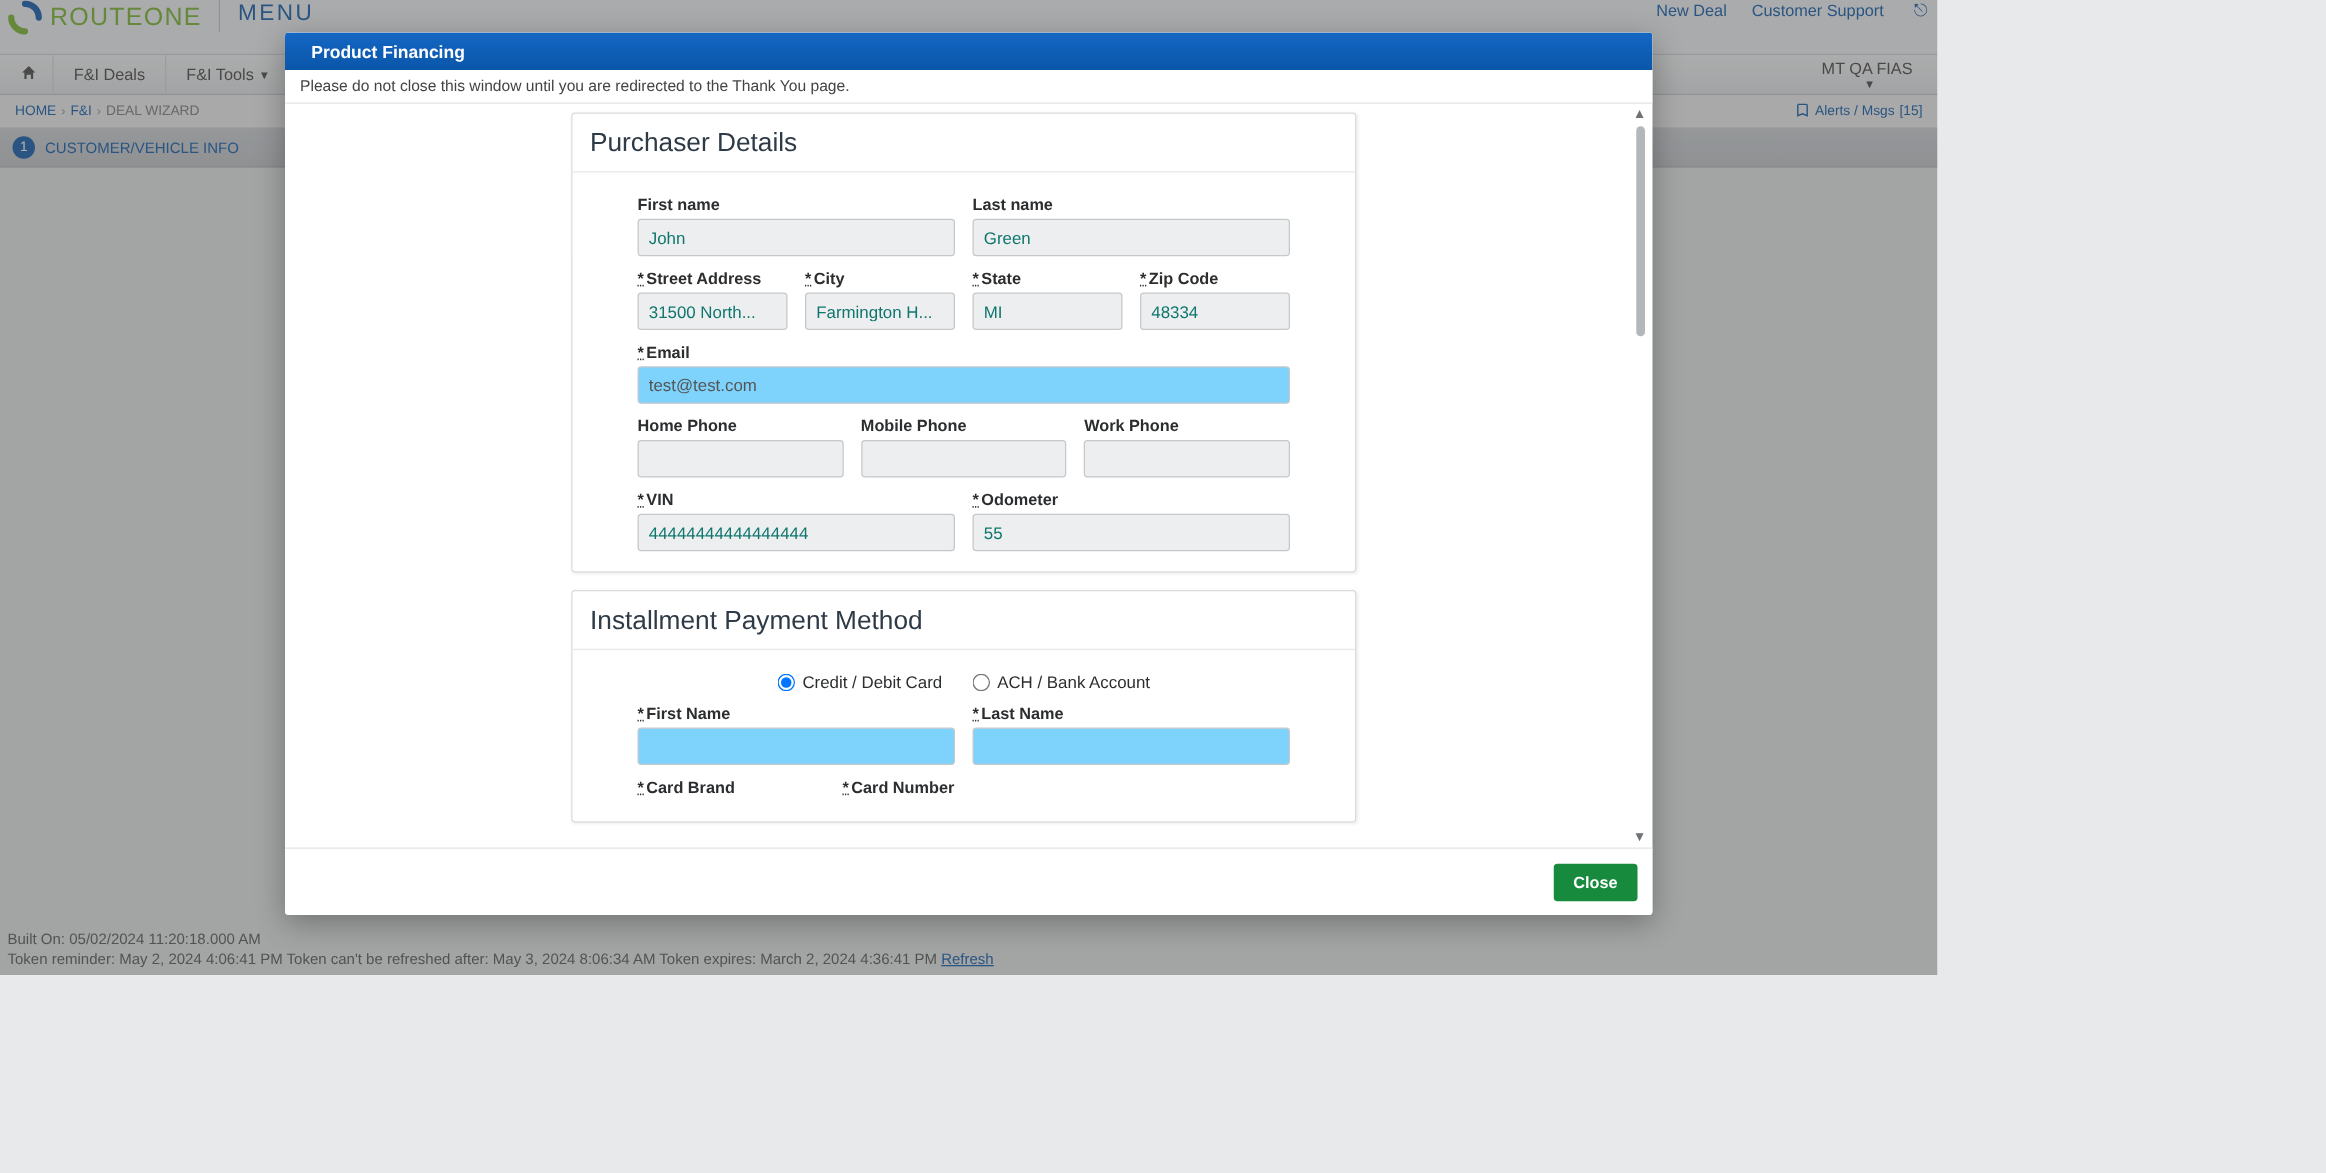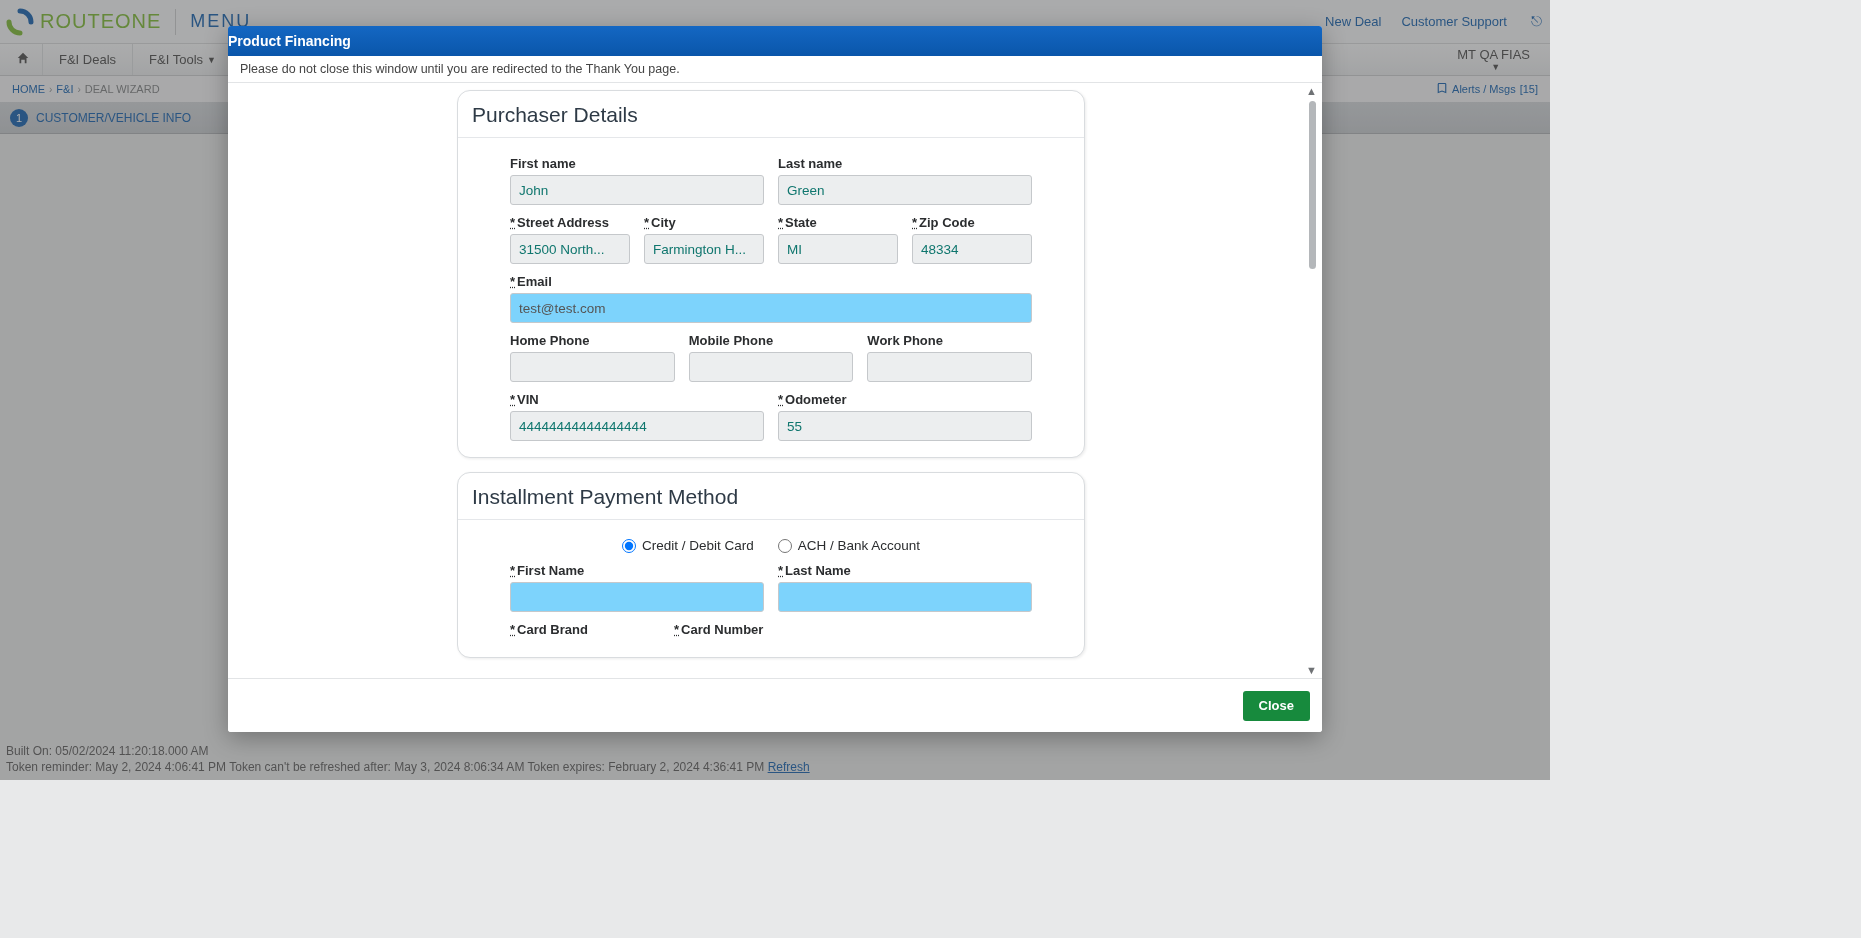--- a/index.html
+++ b/index.html
@@ -18,21 +18,21 @@
       background: rgba(80,80,80,0.45);
       z-index: 5;
       pointer-events: none;
     }
     
     .topbar {
       height: 44px;
       background: #f5f6f7;
       border-bottom: 1px solid #d5d7d9;
       display: flex;
-      align-items: center;
+      align-items: flex-start;
       padding: 0 8px 0 6px;
     }
     .logo-wrap { display: flex; align-items: center; gap: 6px; }
     .logo-mark svg { display: block; }
     .logo-text { font-size: 20px; font-weight: 400; color: #77b72b; letter-spacing: 1px; }
     .logo-divider { width: 1px; height: 26px; background: #c9cbcd; margin: 0 14px; }
     .menu-label { color: #0b5aab; font-size: 18px; font-weight: 500; letter-spacing: 2px; }
     .topbar-right { margin-left: auto; display: flex; align-items: center; gap: 20px; }
     .top-link { color: #0b5aab; font-size: 13px; cursor: pointer; }
     .logout-icon { color: #0b5aab; font-size: 14px; margin-left: 4px; }
@@ -84,21 +84,21 @@
       position: absolute; top: 26px; left: 228px;
       width: 1094px; height: 706px;
       background: #fff; z-index: 10;
       box-shadow: 0 6px 24px rgba(0,0,0,0.3);
       border-radius: 3px; overflow: hidden;
       display: flex; flex-direction: column;
     }
     .modal-header {
       height: 30px; background: linear-gradient(#1467c3,#0a56aa);
       color: #fff; font-weight: 600; font-size: 14px;
-      display: flex; align-items: center; padding: 0 0;
+      display: flex; align-items: center; padding: 0 21px;
     }
     .modal-subtitle {
       padding: 6px 12px 6px; font-size: 12.5px; color: #444;
       background: #fff;
     }
     .modal-body {
       flex: 1; padding: 0 12px 0 12px; position: relative;
       border-top: 1px solid #e2e4e6;
       overflow: hidden;
     }
@@ -112,21 +112,21 @@
     .scroll-tri { position: absolute; right: 1px; font-size: 11px; color: #6f7275; }
     .scroll-tri.up { top: -2px; }
     .scroll-tri.down { bottom: -2px; }
     .scroll-thumb {
       position: absolute; right: 2px; top: 14px; width: 7px; height: 168px;
       background: #b4b7ba; border-radius: 4px;
     }
     .card {
       width: 628px; margin: 6px auto 14px auto;
       background: #fff; border: 1px solid #d9dcdf;
-      border-radius: 13px;
+      border-radius: 3px;
       box-shadow: 1px 1px 3px rgba(0,0,0,0.08);
     }
     .card-title {
       font-size: 21px; color: #2e3a46; font-weight: 400;
       padding: 12px 14px 10px;
       border-bottom: 1px solid #e5e7ea;
     }
     .card-body { padding: 8px 52px 16px; }
     .form-row { display: flex; gap: 14px; margin-top: 10px; }
     .form-col { flex: 1; display: flex; flex-direction: column; }
@@ -218,21 +218,21 @@
 </div>
 
 <div class="tabstrip">
   <span class="step-badge">1</span>
   <span>CUSTOMER/VEHICLE INFO</span>
 </div>
 
 <div class="footer">
   <div class="footer-row">Built On: 05/02/2024 11:20:18.000 AM</div>
   <div class="footer-row">
-    <span>Token reminder: May 2, 2024 4:06:41 PM  Token can't be refreshed after: May 3, 2024 8:06:34 AM  Token expires: February 2, 2024 4:36:41 PM  </span>
+    <span>Token reminder: May 2, 2024 4:06:41 PM  Token can't be refreshed after: May 3, 2024 8:06:34 AM  Token expires: March 2, 2024 4:36:41 PM  </span>
     <a>Refresh</a>
   </div>
 </div>
 
 <div class="overlay-dim"></div>
 
 <div class="modal">
   <div class="modal-header">Product Financing</div>
   <div class="modal-subtitle">Please do not close this window until you are redirected to the Thank You page.</div>
   <div class="modal-body">

